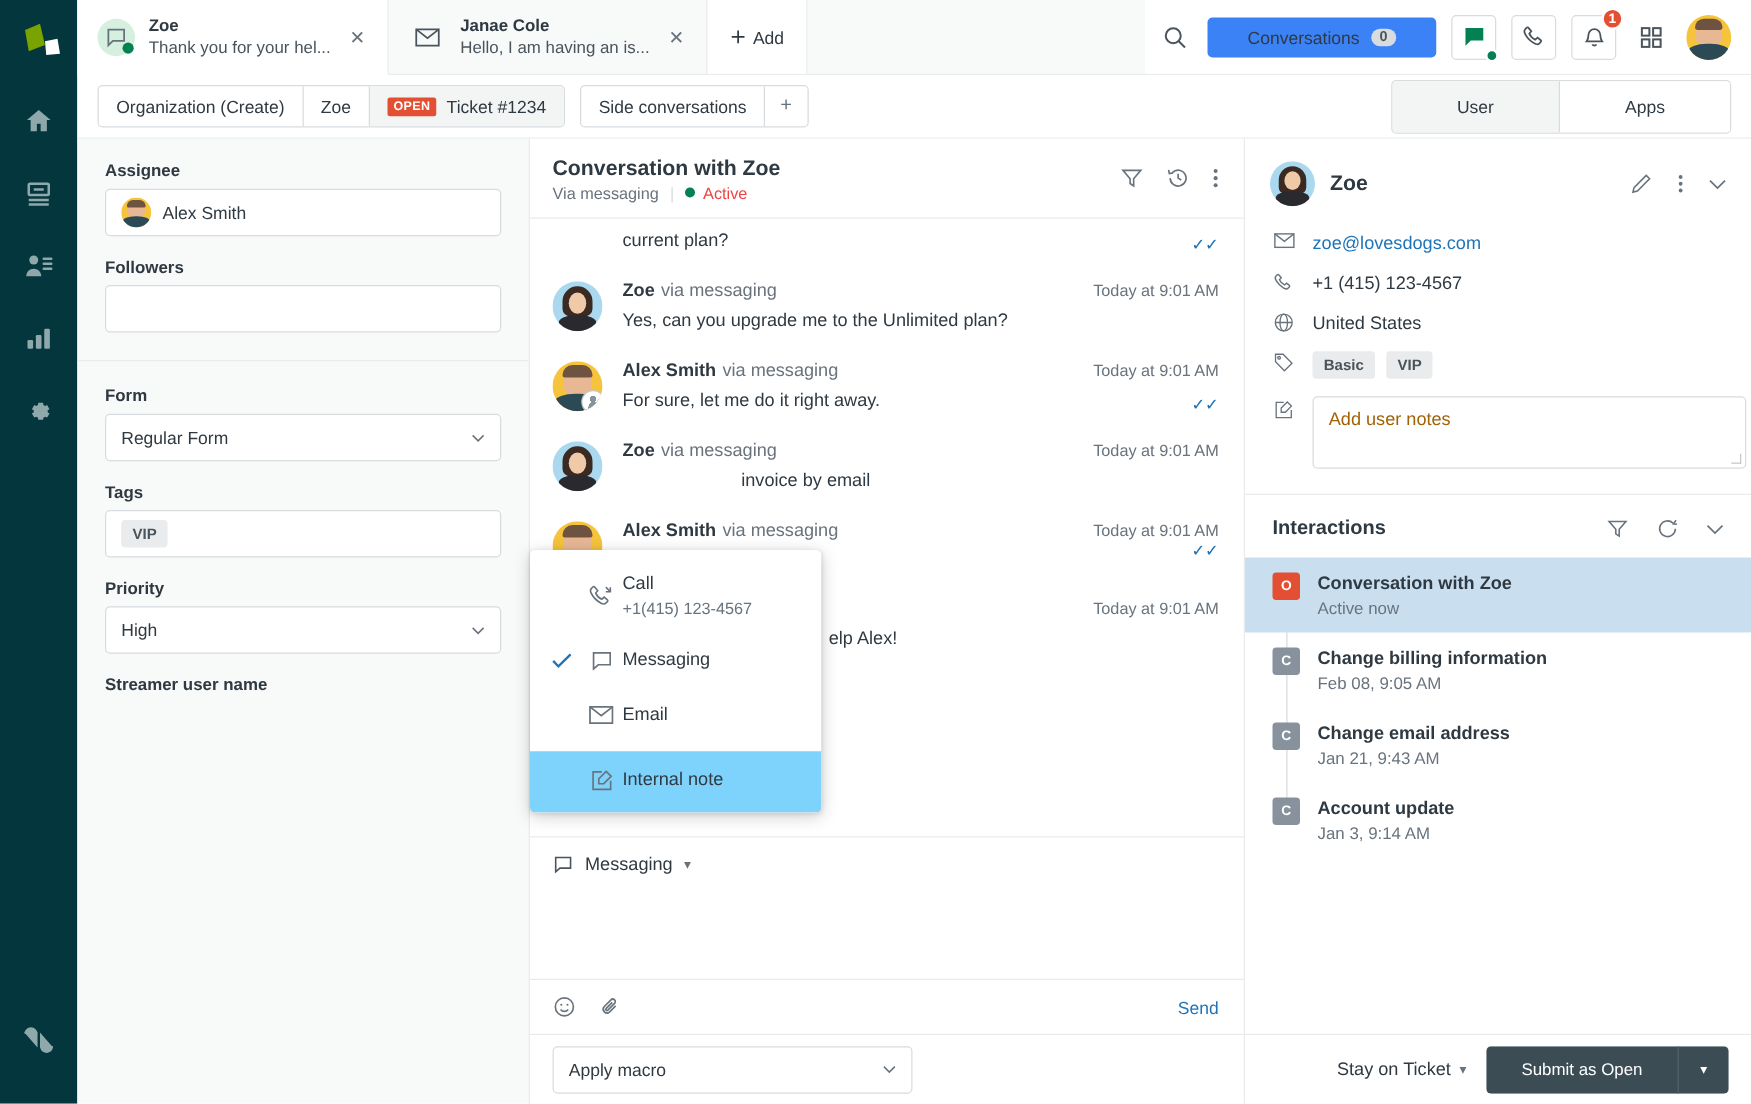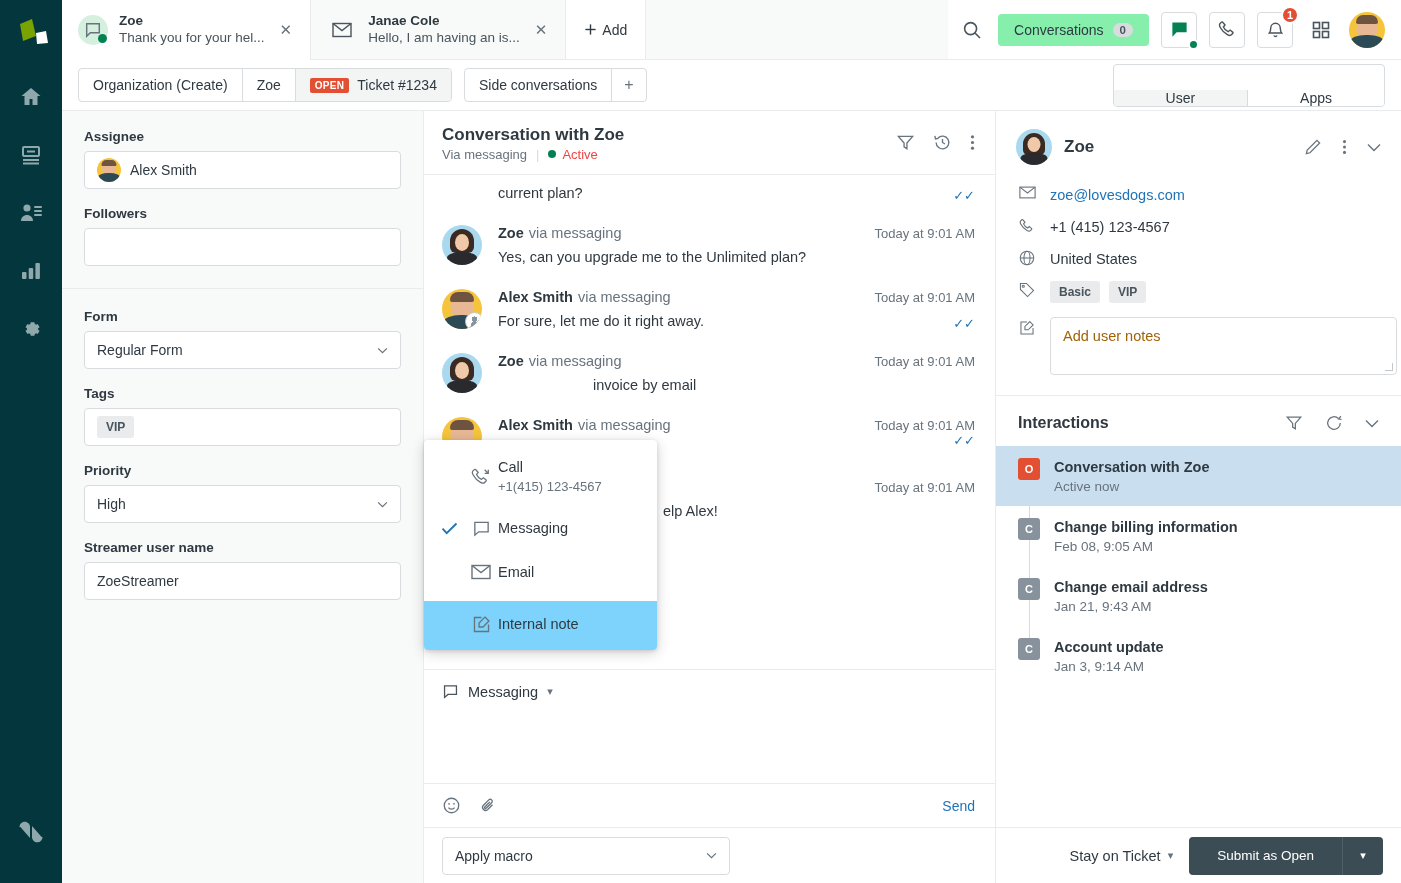--- a/index.html
+++ b/index.html
@@ -64,22 +64,22 @@
     padding: 0 18px; font-size: 14px; color: #2f3941; cursor: pointer;
     border-right: 1px solid #e9ebed; background: #fff;
   }
   .topbar-right {
     margin-left: auto; display: flex; align-items: center;
     gap: 12px; padding: 0 16px 0 10px; background: #fff;
   }
   .srch { padding: 4px; cursor: pointer; display: flex; }
   .conv-pill {
     display: flex; align-items: center; gap: 9px;
-    background: #86efac; border-radius: 4px;
-    padding: 8px 16px; font-size: 14px; color: #2f3941; cursor: pointer;
+    background: #3b82f6; border-radius: 4px;
+    padding: 8px 32px; font-size: 14px; color: #2f3941; cursor: pointer;
   }
   .conv-count {
     background: #d8dcde; color: #49545c; border-radius: 9px;
     font-size: 11.5px; padding: 1px 7px; font-weight: bold;
   }
   .sq-btn {
     width: 36px; height: 36px; border: 1px solid #d8dcde; border-radius: 4px;
     display: flex; align-items: center; justify-content: center;
     position: relative; cursor: pointer; background: #fff;
   }
@@ -112,21 +112,21 @@
   }
   .crumb:last-child { border-right: 0; }
   .crumb.sel { background: #f3f4f4; }
   .open-badge {
     background: #e34f32; color: #fff; font-size: 10px; font-weight: bold;
     padding: 2px 5px; border-radius: 2px; letter-spacing: .3px;
   }
   .sidecnv { display: flex; border: 1px solid #d8dcde; border-radius: 4px; overflow: hidden; height: 34px; }
   .sidecnv .crumb { border-right: 1px solid #d8dcde; }
   .sidecnv .plus { padding: 0 12px; color: #68737d; font-size: 16px; display:flex; align-items:center; cursor:pointer;}
-  .ua-toggle { margin-left: auto; display: flex; border: 1px solid #d8dcde; border-radius: 4px; overflow: hidden; height: 43px; align-items: flex-end; }
+  .ua-toggle { margin-left: auto; display: flex; border: 1px solid #d8dcde; border-radius: 4px; overflow: hidden; height: 43px; }
   .ua-btn {
     padding: 0 52px; font-size: 14px; color: #2f3941; display: flex;
     align-items: center; cursor: pointer; background: #fff;
   }
   .ua-btn.active { background: #f3f4f4; border-right: 1px solid #d8dcde; }
 
   
   .body { flex: 1; display: flex; min-height: 0; }
 
   
@@ -504,23 +504,20 @@
           <div class="flabel">Priority</div>
           <div class="finput fsel">
             <span>High</span>
             <svg width="11" height="7" viewBox="0 0 12 8" fill="none" stroke="#68737d" stroke-width="1.4">
                 <path d="M1 1.5 6 6.5 11 1.5"></path>
               </svg>
           </div>
         </div>
         <div class="fgroup">
           <div class="flabel">Streamer user name</div>
-          <div class="finput">
-            <span>ZoeStreamer</span>
-          </div>
         </div>
       </div>
 
       <div class="center">
         <div class="cv-head">
           <div>
             <div class="cv-title">Conversation with Zoe</div>
             <div class="cv-sub">
               <span>Via messaging</span>
               <span class="cv-sep">|</span>

